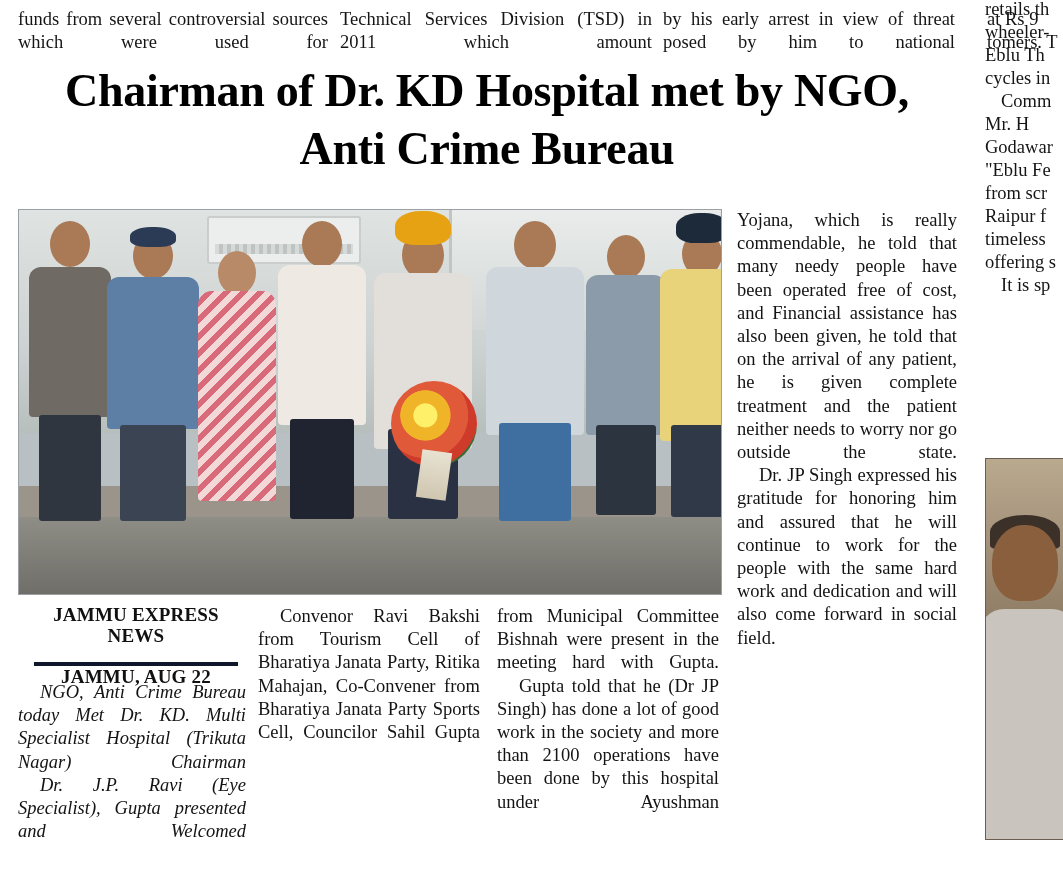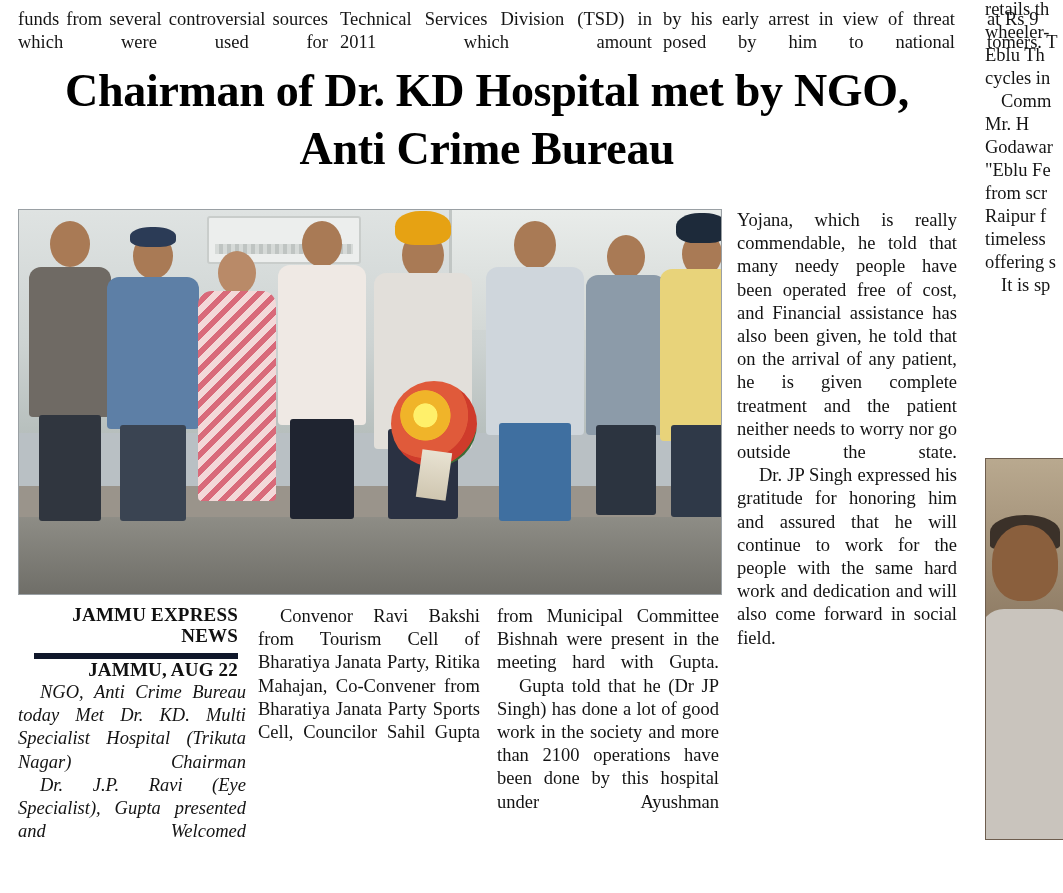--- a/index.html
+++ b/index.html
@@ -116,27 +116,27 @@
     content:""; position:absolute; left:28px; top:70px; width:30px; height:48px;
     background: linear-gradient(180deg,#e8e2d2,#cfc6b0); transform: rotate(8deg);
   }
 
   
   .byline {
     position: absolute;
     left: 34px;
     top: 604px;
     width: 204px;
-    text-align: right;
+    text-align: center;
     font-weight: bold;
     font-size: 19px;
     line-height: 21px;
     letter-spacing: 0.2px;
   }
-  .byline .line2 { border-bottom: 6px solid #0f172a; padding-bottom: 7px; display: block;}
+  .byline .line2 { border-bottom: 4px solid #0f172a; padding-bottom: 16px; display: block;}
 
   
   .bodycol {
     position: absolute;
     font-size: 18.5px;
     line-height: 23.2px;
     text-align: justify;
     text-align-last: justify;
     color: #131313;
   }

